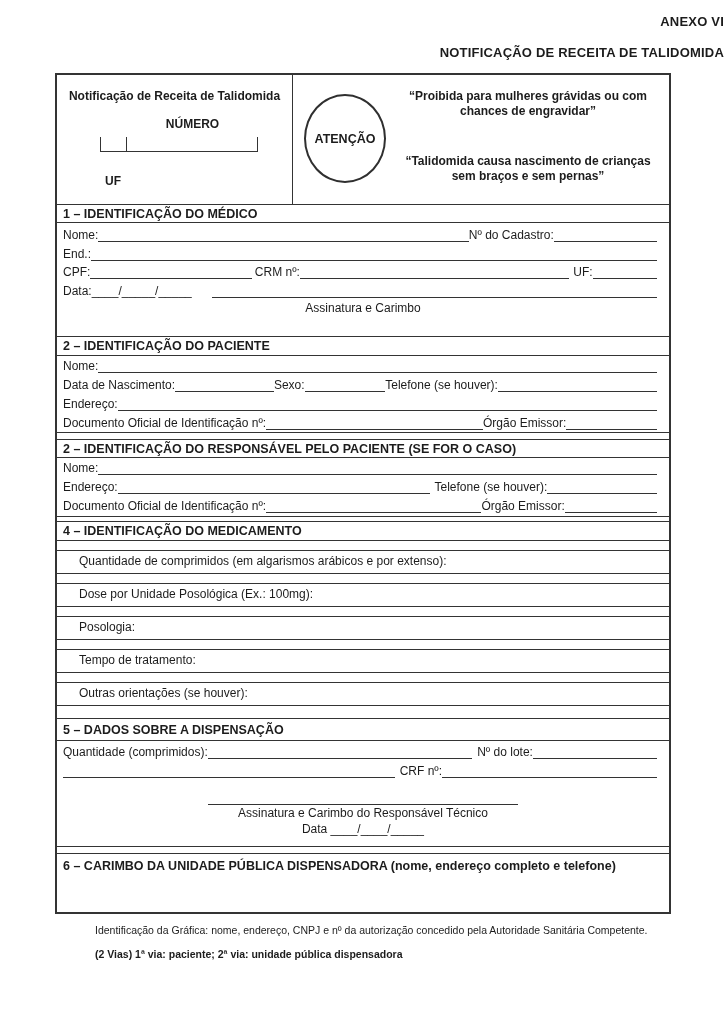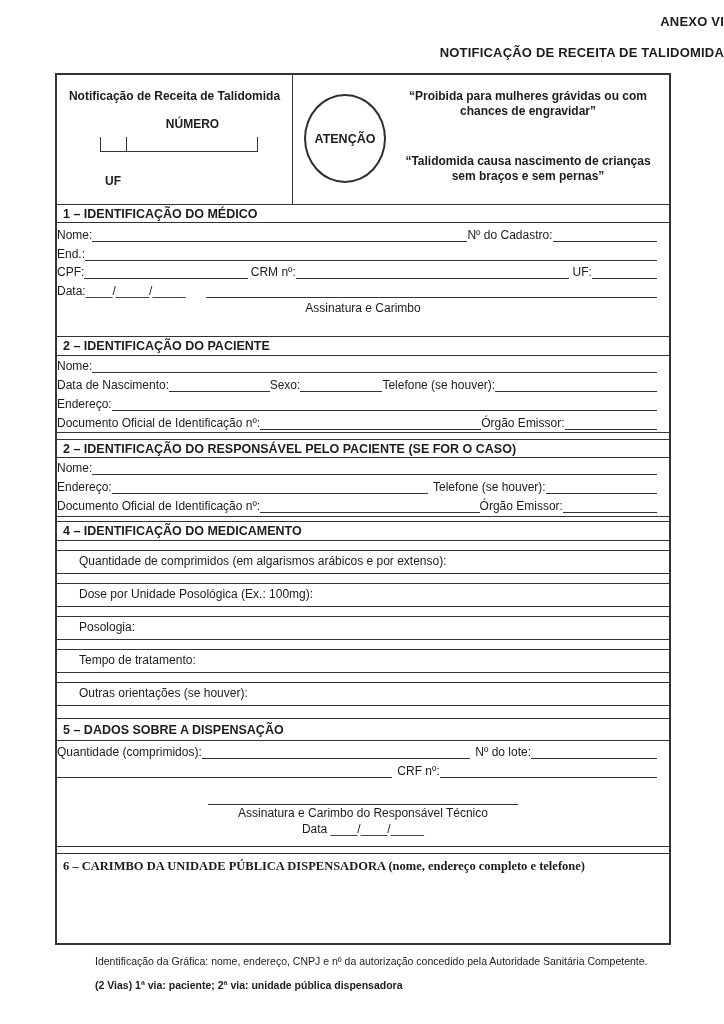--- a/index.html
+++ b/index.html
@@ -65,24 +65,24 @@
   .h18 { height:18px; } .h19 { height:19px; } .h22 { height:22px; }
 
   
   .s1c { height:114px; padding-top:3px; }
   .s2c { height:77px;  padding-top:1px; }
   .s3c { height:59px;  padding-top:1px; }
   .s5c { height:106px; padding-top:2px; }
   .spacer5 { height:5px; } .spacer7 { height:7px; }
   .gap10 { height:10px; } .gap13 { height:13px; }
   .f4 { height:23px; font-size:12px; padding:3px 6px 0 22px; }
-  .s6 { height:90px; font-weight:bold; font-size:12.5px; padding:5px 8px 16px 6px;font-family:Liberation Serif, serif; }
-
-  
-  .fl { display:flex; height:18.6px; line-height:18.6px; font-size:12px; padding:0 12px 0 0; }
+  .s6 { height:59px; font-weight:bold; font-size:12.5px; padding:5px 8px 16px 6px; }
+
+  
+  .fl { display:flex; height:18.6px; line-height:18.6px; font-size:12px; padding:0 12px 0 6px; }
   .fl19 { height:19px; line-height:19px; }
   .lb { white-space:pre; flex:0 0 auto; }
   .fill { border-bottom:1.5px solid #333; height:15px; align-self:flex-start; }
   .sp { flex:0 0 auto; height:15px; }
 
   .sigcap1 { text-align:center; font-size:12px; line-height:16px; }
   .sigline { width:310px; margin:0 auto; height:23px; border-bottom:1.5px solid #333; }
   .sigcap2 { text-align:center; font-size:12px; line-height:15px; margin-top:1px; }
   .sigdata { text-align:center; font-size:12px; line-height:16px; }
 

